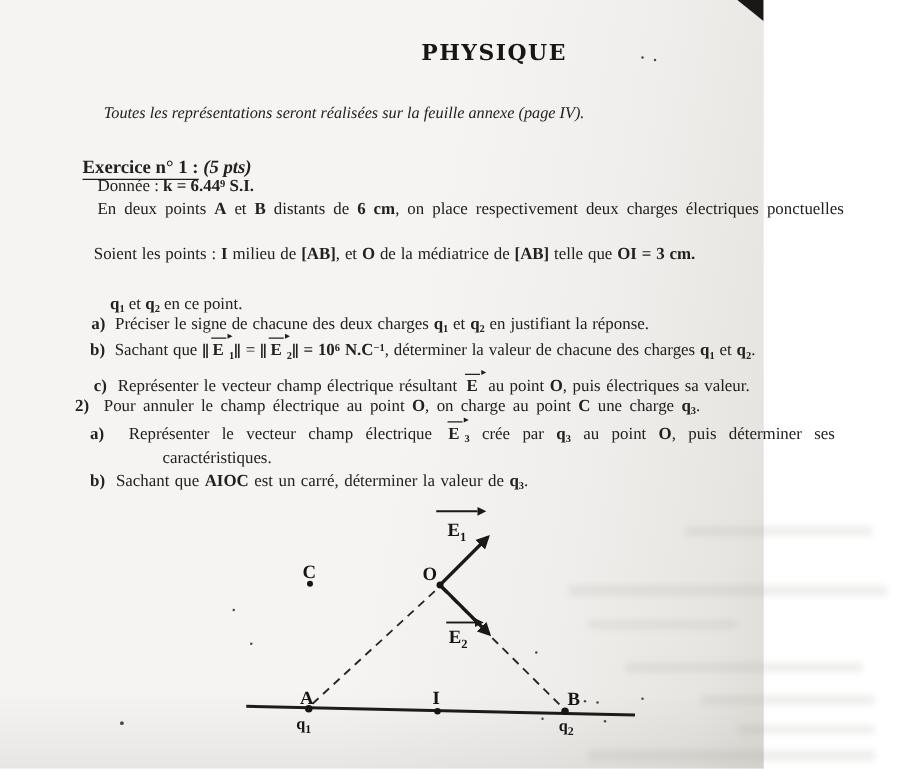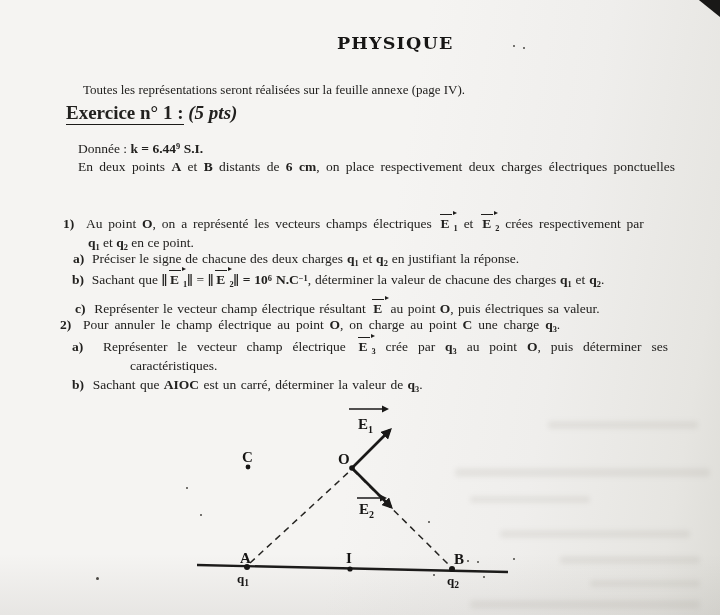--- a/index.html
+++ b/index.html
@@ -1,18 +1,18 @@
 <!DOCTYPE html>
 <html><head>
 <meta charset="utf-8">
 <style>
   html,body{margin:0;padding:0;}
   body{width:720px;height:615px;overflow:hidden;}
   .page{
-    position:relative;width:720px;height:615px;
+    position:relative;width:611px;height:615px;
     font-family:"Liberation Serif","DejaVu Serif",serif;
     color:#201f1d;
     background:
       linear-gradient(180deg, rgba(0,0,0,0) 90%, rgba(110,105,98,0.10) 100%),
       linear-gradient(100deg, #f5f4f2 52%, #efeeec 74%, #e6e5e1 92%, #dddcd7 100%);
   }
   
   .corner{
     position:absolute;right:0;top:0;width:24px;height:17px;
     background:#191817;
@@ -20,22 +20,22 @@
   }
   .title{
     position:absolute;left:337px;top:33px;
     font-family:"DejaVu Serif","Liberation Serif",serif;
     font-weight:700;font-size:17.5px;letter-spacing:1.2px;color:#171615;
   }
   .line{
     position:absolute;white-space:nowrap;
     font-size:13.5px;line-height:1.2;color:#22211f;
   }
-  .ln-intro  {left:83px;  top:82px;  font-size:13px;}
-  .ln-heading{left:66px;  top:102px; font-size:19px;}
+  .ln-intro  {left:83px;  top:82px;  font-size:13px;font-style:italic;}
+  .ln-heading{left:66px;  top:125px; font-size:15px;}
   .ln-donnee {left:78px;  top:141px;}
   .ln-endeux {left:78px;  top:159px; word-spacing:3px;}
   .ln-absolue{left:62px;  top:175px; word-spacing:1px;}
   .ln-soient {left:75px;  top:195px; word-spacing:0.5px;}
   .ln-q1     {left:63px;  top:216px; word-spacing:2.5px;}
   .ln-q1cont {left:88px;  top:235px;}
   .ln-q1a    {left:73px;  top:251px; word-spacing:0.5px;}
   .ln-q1b    {left:72px;  top:271px; word-spacing:0.5px;}
   .ln-q1c    {left:75px;  top:301px; word-spacing:1px;}
   .ln-q2     {left:60px;  top:317px; word-spacing:2.5px;}
@@ -72,21 +72,21 @@
 <div class="page">
 
   <div class="corner"></div>
 
   <div class="title">PHYSIQUE</div>
 
   <div class="line ln-intro"><span>Toutes les représentations seront réalisées sur la feuille annexe (page IV).</span></div>
   <div class="line ln-heading"><span class="bu">Exercice n° 1 :</span><span class="b"> </span><span class="bi">(5 pts)</span></div>
   <div class="line ln-donnee"><span>Donnée : </span><span class="b">k = 6.44</span><span class="bsup">9</span><span class="b"> S.I.</span></div>
   <div class="line ln-endeux"><span>En deux points </span><span class="b">A</span><span> et </span><span class="b">B</span><span> distants de </span><span class="b">6 cm</span><span>, on place respectivement deux charges électriques ponctuelles</span></div>
-  <div class="line ln-q1"><span class="b">1)&nbsp; </span><span>Au point </span><span class="b">O</span><span>, on a représenté les vecteurs champs électriques </span><span class="vec">E</span><span class="bsub">1</span><span> et </span><span class="vec">E</span><span class="bsub">2</span><span> crées respectivement par</span></div>
+  <div class="line ln-soient"><span>Soient les points : </span><span class="b">I</span><span> milieu de </span><span class="b">[AB]</span><span>, et </span><span class="b">O</span><span> de la médiatrice de </span><span class="b">[AB]</span><span> telle que </span><span class="b">OI = 3 cm.</span></div>
   <div class="line ln-q1cont"><span class="b">q</span><span class="bsub">1</span><span> et </span><span class="b">q</span><span class="bsub">2</span><span> en ce point.</span></div>
   <div class="line ln-q1a"><span class="b">a)&nbsp; </span><span>Préciser le signe de chacune des deux charges </span><span class="b">q</span><span class="bsub">1</span><span> et </span><span class="b">q</span><span class="bsub">2</span><span> en justifiant la réponse.</span></div>
   <div class="line ln-q1b"><span class="b">b)&nbsp; </span><span>Sachant que </span><span class="bar">‖</span><span class="vec">E</span><span class="bsub">1</span><span class="bar">‖</span><span> = </span><span class="bar">‖</span><span class="vec">E</span><span class="bsub">2</span><span class="bar">‖</span><span class="b"> = 10</span><span class="bsup">6</span><span class="b"> N.C</span><span class="bsup">−1</span><span>, déterminer la valeur de chacune des charges </span><span class="b">q</span><span class="bsub">1</span><span> et </span><span class="b">q</span><span class="bsub">2</span><span>.</span></div>
   <div class="line ln-q1c"><span class="b">c)&nbsp; </span><span>Représenter le vecteur champ électrique résultant </span><span class="vec">E</span><span> au point </span><span class="b">O</span><span>, puis électriques sa valeur.</span></div>
   <div class="line ln-q2"><span class="b">2)&nbsp; </span><span>Pour annuler le champ électrique au point </span><span class="b">O</span><span>, on charge au point </span><span class="b">C</span><span> une charge </span><span class="b">q</span><span class="bsub">3</span><span>.</span></div>
   <div class="line ln-q2a"><span class="b">a)&nbsp; </span><span>Représenter le vecteur champ électrique </span><span class="vec">E</span><span class="bsub">3</span><span> crée par </span><span class="b">q</span><span class="bsub">3</span><span> au point </span><span class="b">O</span><span>, puis déterminer ses</span></div>
   <div class="line ln-q2acont"><span>caractéristiques.</span></div>
   <div class="line ln-q2b"><span class="b">b)&nbsp; </span><span>Sachant que </span><span class="b">AIOC</span><span> est un carré, déterminer la valeur de </span><span class="b">q</span><span class="bsub">3</span><span>.</span></div>
 
   <svg class="figure" width="420" height="215" viewBox="0 0 420 215">

